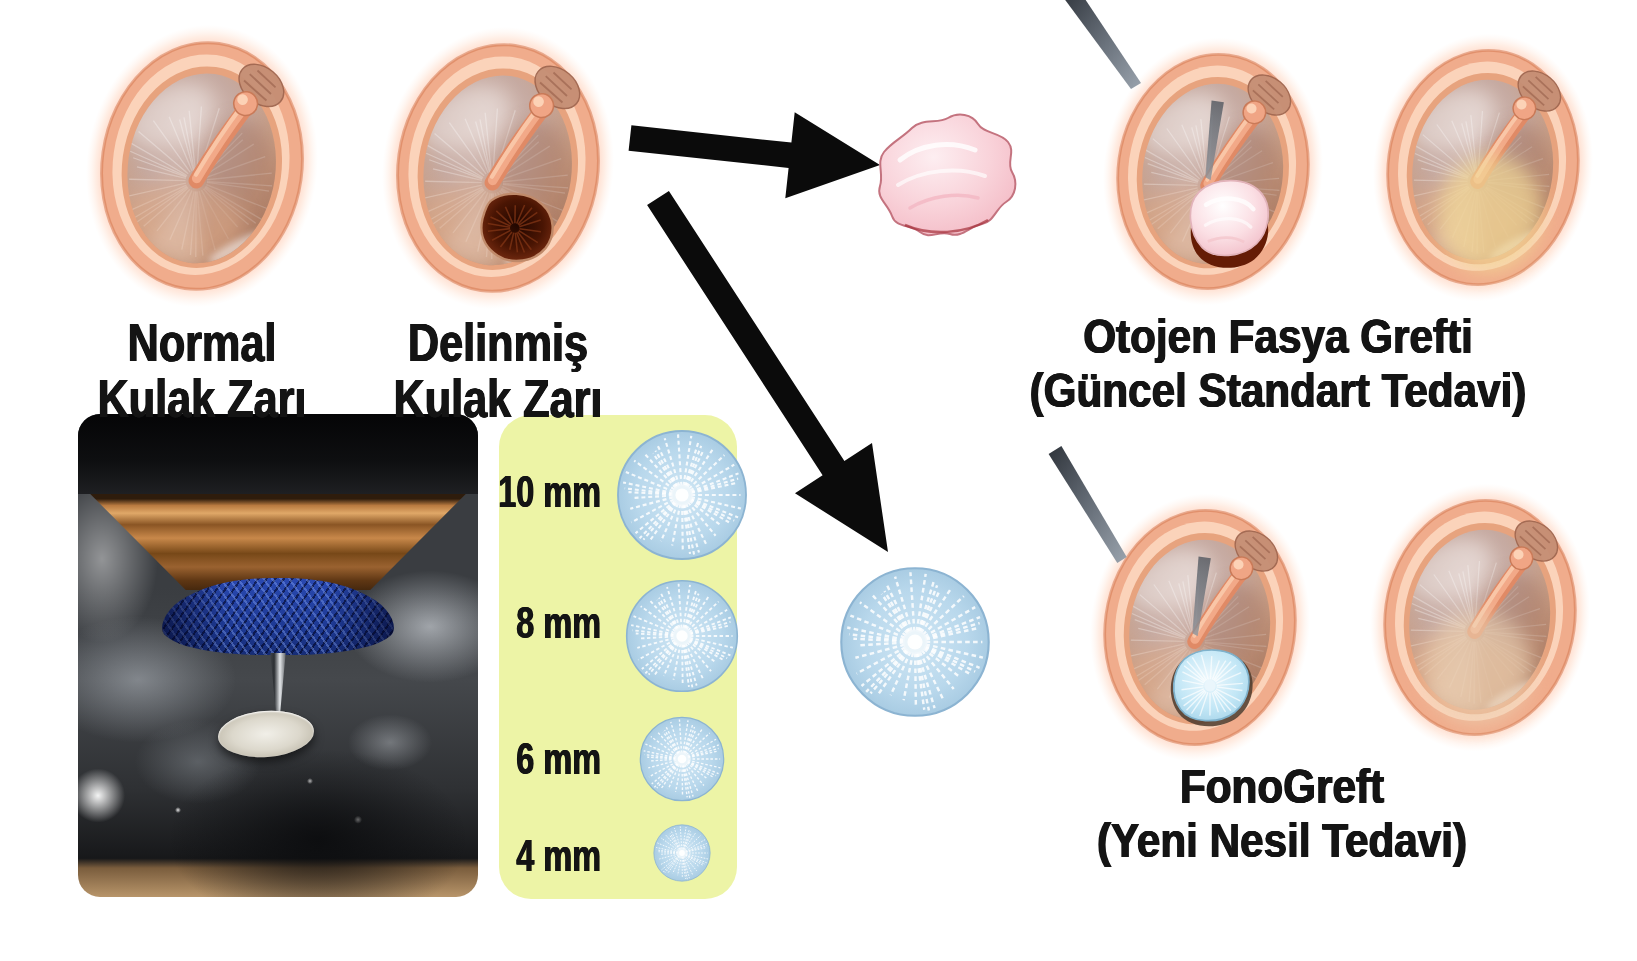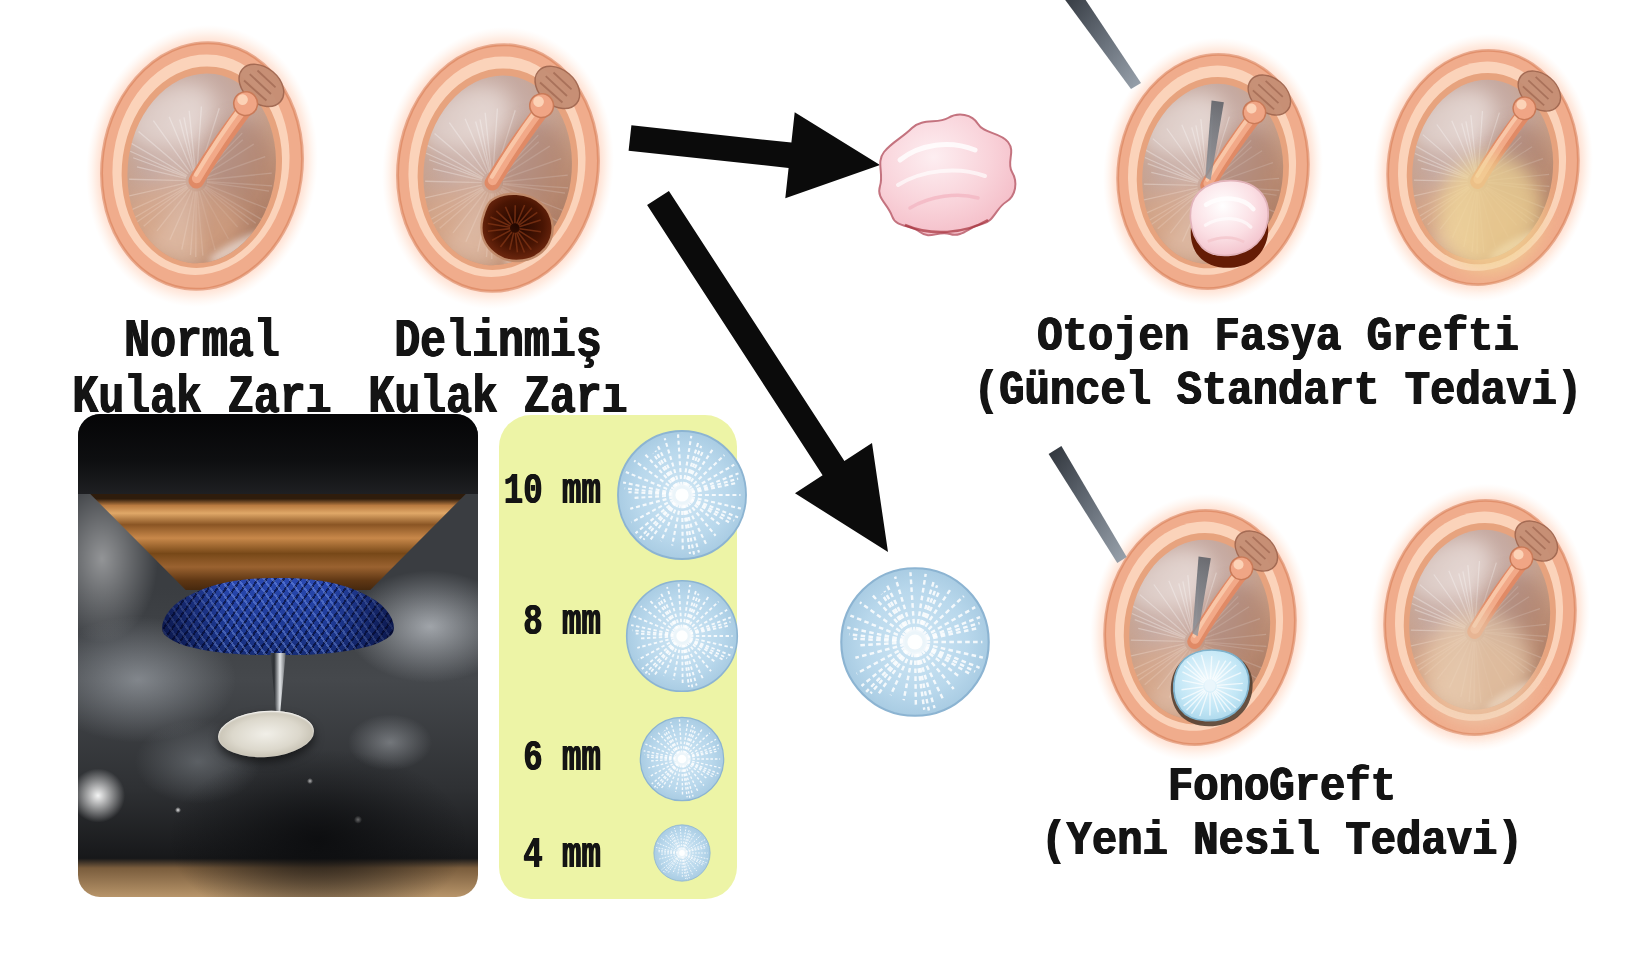--- a/index.html
+++ b/index.html
@@ -1,17 +1,17 @@
 <!DOCTYPE html>
 <html><head>
 <meta charset="utf-8">
 <style>
   html,body{margin:0;padding:0;background:#fff;}
   .canvas{position:relative;width:1637px;height:961px;background:#ffffff;overflow:hidden;
-          font-family:Liberation Mono, monospace;}
+          font-family:Liberation Sans, sans-serif;}
   svg.ear{position:absolute;overflow:visible;}
   .overlay{position:absolute;left:0;top:0;width:1637px;height:961px;pointer-events:none;z-index:6;}
   .caption{position:absolute;text-align:center;color:#141414;font-weight:bold;z-index:5;
            text-shadow:0.8px 0 0 currentColor,-0.8px 0 0 currentColor,0 0.4px 0 currentColor;}
   .caption .ln{display:block;white-space:nowrap;}
   .cap-left{width:600px;font-size:54px;line-height:56px;transform:scaleX(0.8);transform-origin:center top;}
   .cap-right{width:700px;font-size:48px;line-height:54px;transform:scaleX(0.88);transform-origin:center top;}
   
   .size-panel{position:absolute;left:499px;top:415px;width:238px;height:484px;border-radius:32px;
               background:#edf4a6;z-index:1;}

